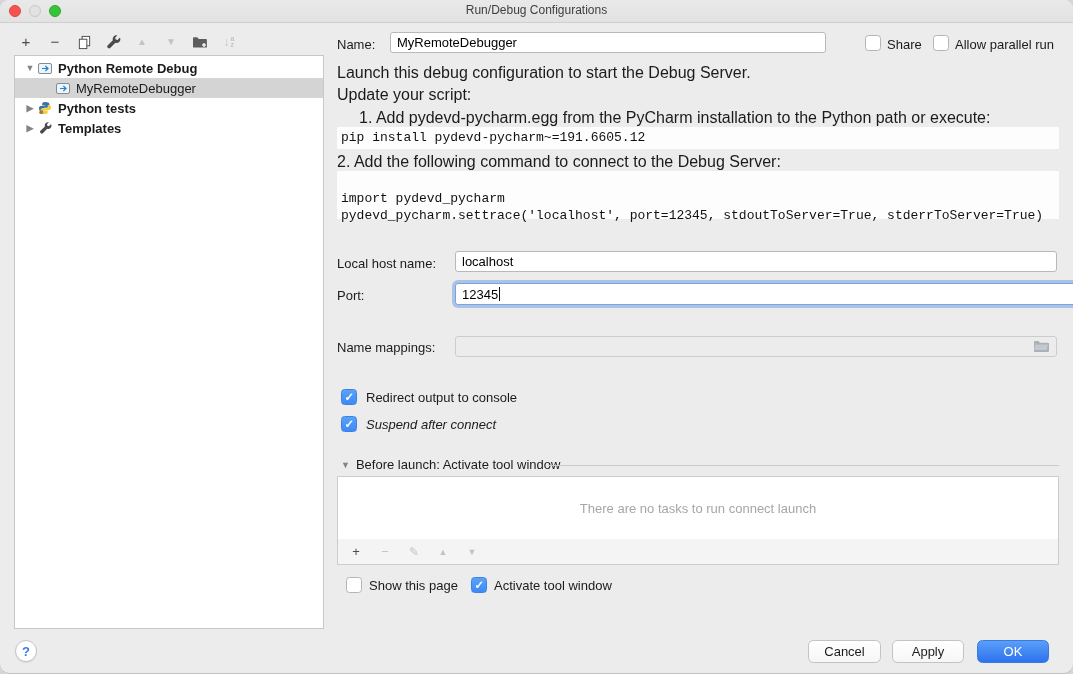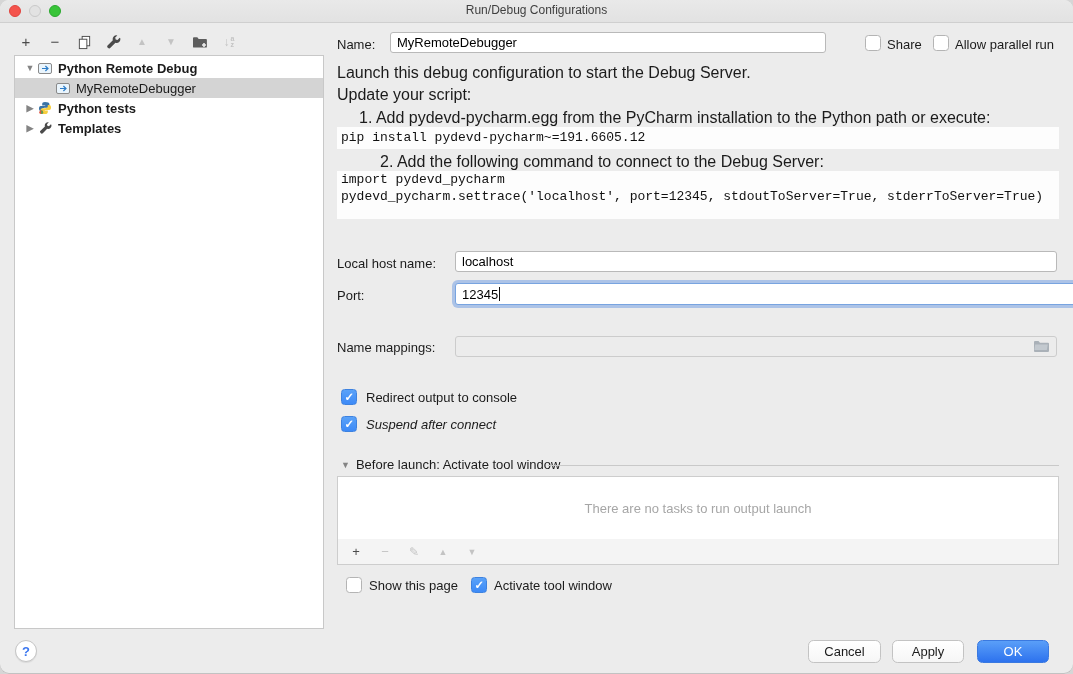--- a/index.html
+++ b/index.html
@@ -166,22 +166,22 @@
   </div>
   <span class="cb" style="left:865px;top:35px;"></span>
   <div class="flabel" style="left:887px;top:37px;">Share</div>
   <span class="cb" style="left:933px;top:35px;"></span>
   <div class="flabel" style="left:955px;top:37px;">Allow parallel run</div>
 
   <div class="para" style="left:337px;top:64px;">Launch this debug configuration to start the Debug Server.</div>
   <div class="para" style="left:337px;top:86px;">Update your script:</div>
   <div class="para" style="left:337px;top:109px;margin-left:22px;">1. Add pydevd-pycharm.egg from the PyCharm installation to the Python path or execute:</div>
   <div class="codeblock" style="top:127px;height:22px;line-height:22px;">pip install pydevd-pycharm~=191.6605.12</div>
-  <div class="para" style="left:337px;top:153px;margin-left:43px;">2. Add the following command to connect to the Debug Server:</div>
-  <div class="codeblock" style="top:171px;height:48px;padding-top:0;line-height:17px;">
+  <div class="para" style="left:337px;top:153px;">2. Add the following command to connect to the Debug Server:</div>
+  <div class="codeblock" style="top:171px;height:48px;padding-top:19px;line-height:17px;">
     <div>import pydevd_pycharm</div>
     <div>pydevd_pycharm.settrace('localhost', port=12345, stdoutToServer=True, stderrToServer=True)</div>
   </div>
 
   <div class="flabel" style="left:337px;top:256px;">Local host name:</div>
   <div class="tfield" style="left:455px;top:251px;width:602px;">
     <span>localhost</span>
   </div>
 
   <div class="flabel" style="left:337px;top:288px;">Port:</div>
@@ -205,21 +205,21 @@
   <div class="flabel" style="left:366px;top:390px;">Redirect output to console</div>
   <span class="cb checked" style="left:341px;top:416px;"></span>
   <div class="flabel" style="left:366px;top:417px;font-style:italic;">Suspend after connect</div>
 
   <div class="bl-header">
     <span class="bl-chev">▼</span>
     <span>Before launch: Activate tool window</span>
   </div>
   <div class="bl-line"></div>
   <div class="tasks">
-    <span class="tasks-empty">There are no tasks to run output launch</span>
+    <span class="tasks-empty">There are no tasks to run connect launch</span>
   </div>
   <div class="tasks-bar">
     <span class="tbi">+</span>
     <span class="tbi disabled">−</span>
     <span class="tbi disabled" style="font-size:12px;">✎</span>
     <span class="tbi disabled" style="font-size:9px;">▲</span>
     <span class="tbi disabled" style="font-size:9px;">▼</span>
   </div>
 
   <span class="cb" style="left:346px;top:577px;"></span>

